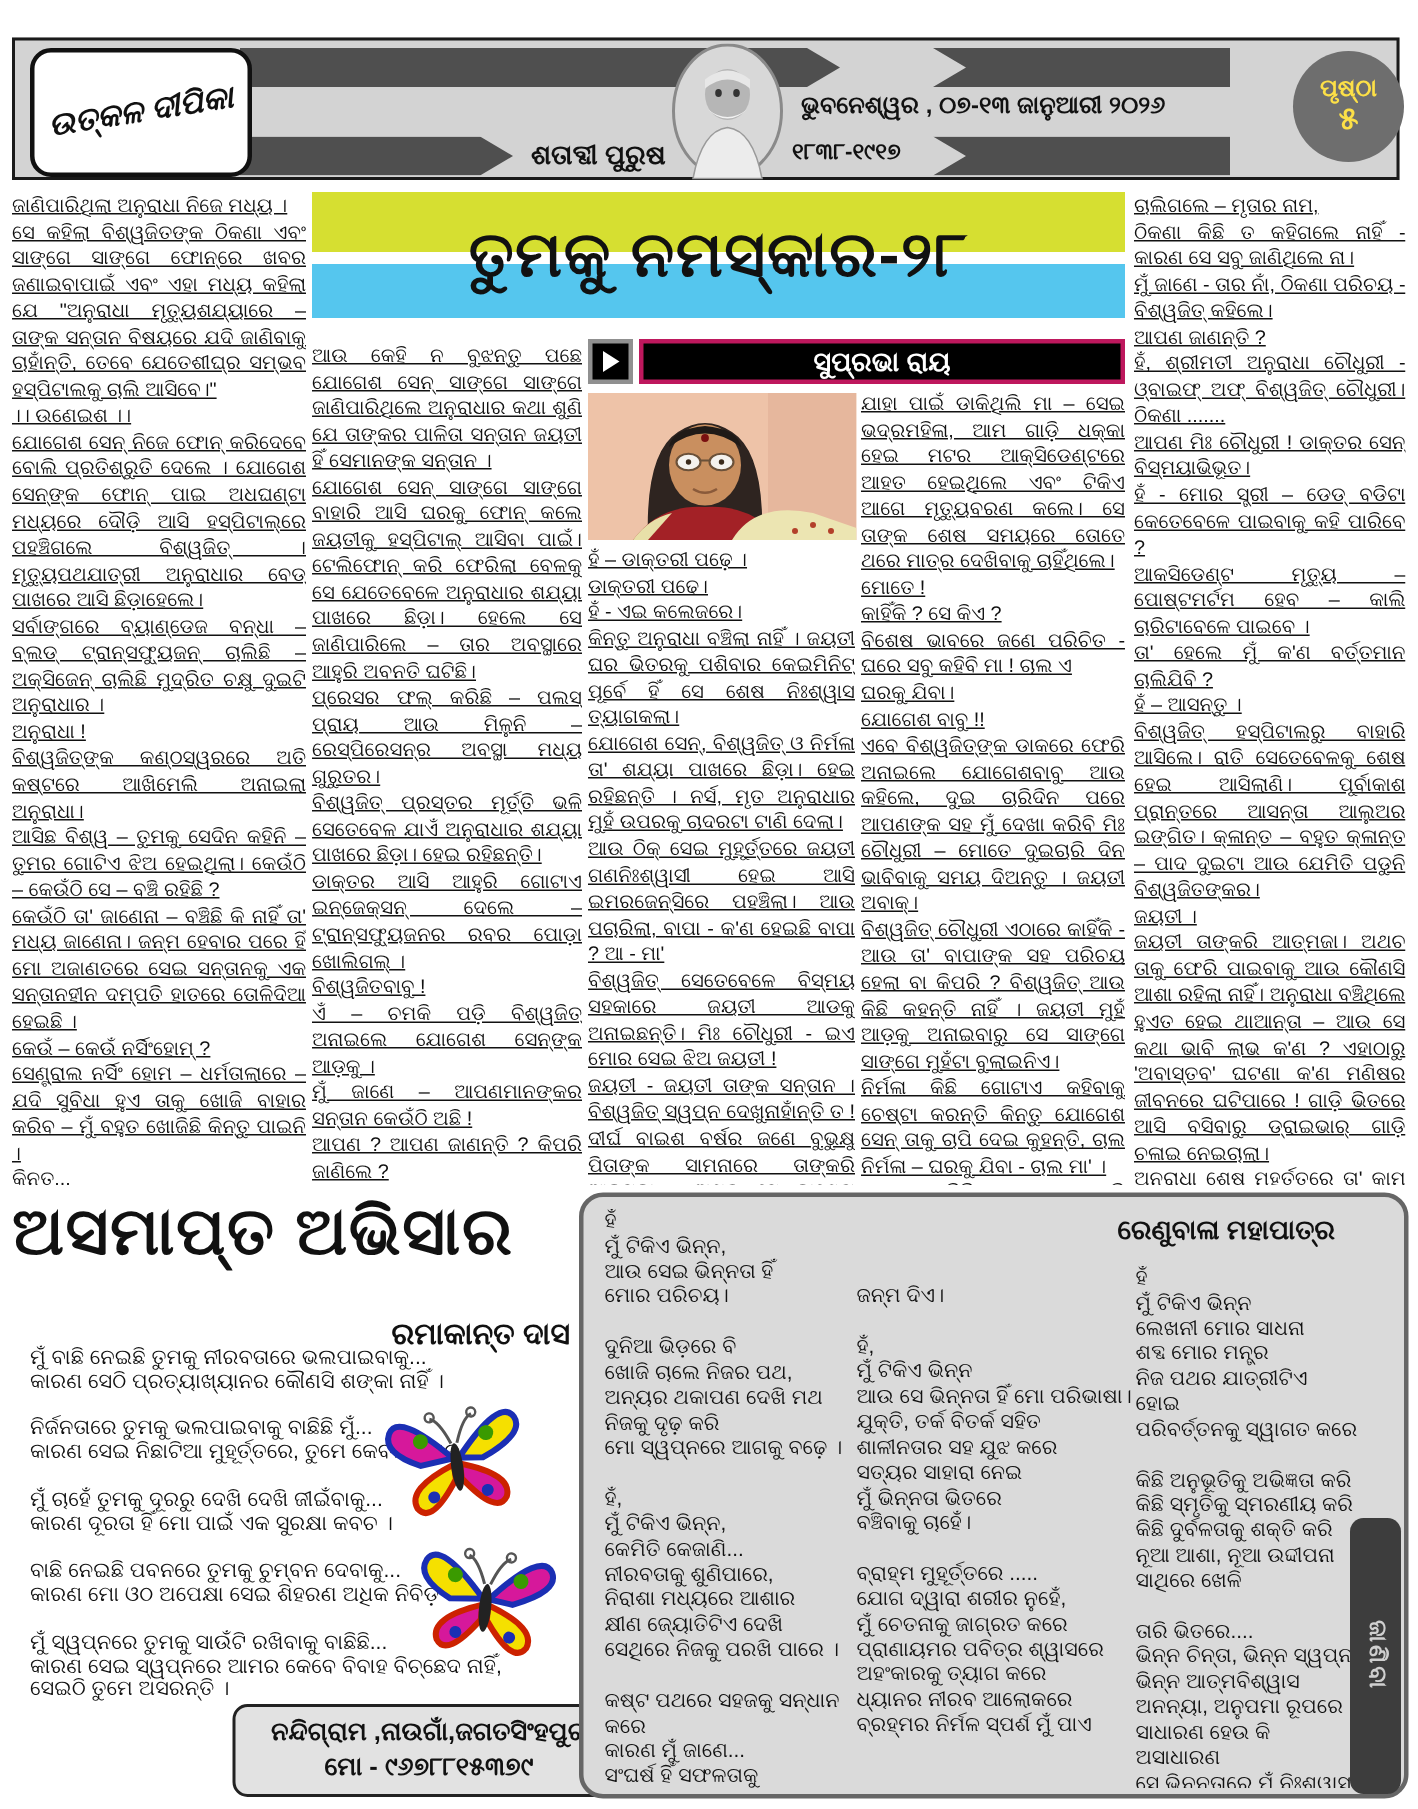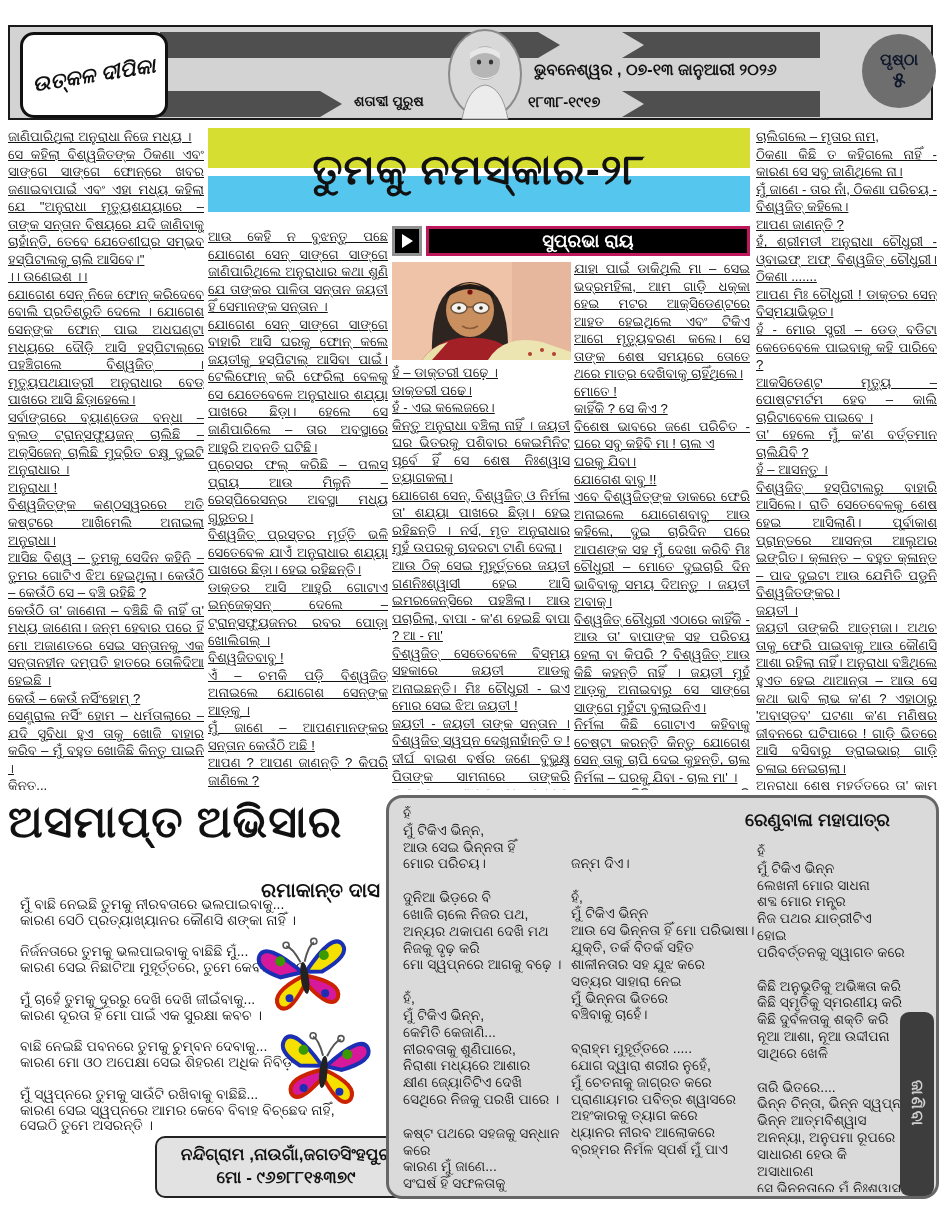--- a/index.html
+++ b/index.html
@@ -10,24 +10,24 @@
   .masthead{position:absolute;left:8px;top:25px;width:925px;height:95px;
             background:#d3d3d3;border:2px solid #1a1a1a;box-sizing:border-box;}
   .stripe{position:absolute;background:#4f4f4f;height:26px;}
   .stripe.tip{clip-path:polygon(0 0,calc(100% - 22px) 0,100% 50%,calc(100% - 22px) 100%,0 100%);}
   .stripe.notch{clip-path:polygon(0 0,100% 0,100% 100%,0 100%,22px 50%);}
   .logo-box{position:absolute;left:10px;top:5px;width:142px;height:80px;background:#fff;
             border:3px solid #111;border-radius:14px;display:flex;align-items:center;justify-content:center;}
   .logo-text{transform:rotate(-9deg);font-weight:bold;font-size:21px;line-height:1.05;
              text-align:center;font-style:italic;}
   .date-line{position:absolute;left:524px;top:34px;font-size:16px;font-weight:bold;}
-  .cap-left{position:absolute;left:344px;top:66px;font-size:14px;font-weight:bold;}
+  .cap-left{position:absolute;left:344px;top:66px;font-size:18px;font-weight:bold;}
   .cap-years{position:absolute;left:518px;top:66px;font-size:15px;font-weight:bold;}
   .page-circle{position:absolute;left:852px;top:7px;width:74px;height:74px;border-radius:50%;
-               background:#6e6e6e;color:#0f172a;display:flex;flex-direction:column;
+               background:#6e6e6e;color:#fde047;display:flex;flex-direction:column;
                align-items:center;justify-content:center;line-height:1.1;}
   .page-circle .lbl{font-size:16px;font-weight:bold;}
   .page-circle .num{font-size:21px;font-weight:bold;}
   .oval-portrait{position:absolute;left:438px;top:2px;width:74px;height:91px;}
 
   
   .banner{position:absolute;left:208px;top:128px;width:542px;height:84px;}
   .banner .half-y{position:absolute;inset:0 0 44px 0;background:#d6df31;}
   .banner .half-c{position:absolute;inset:48px 0 0 0;background:#55c6ee;}
   .banner .t{position:absolute;inset:0;display:flex;align-items:center;justify-content:center;

